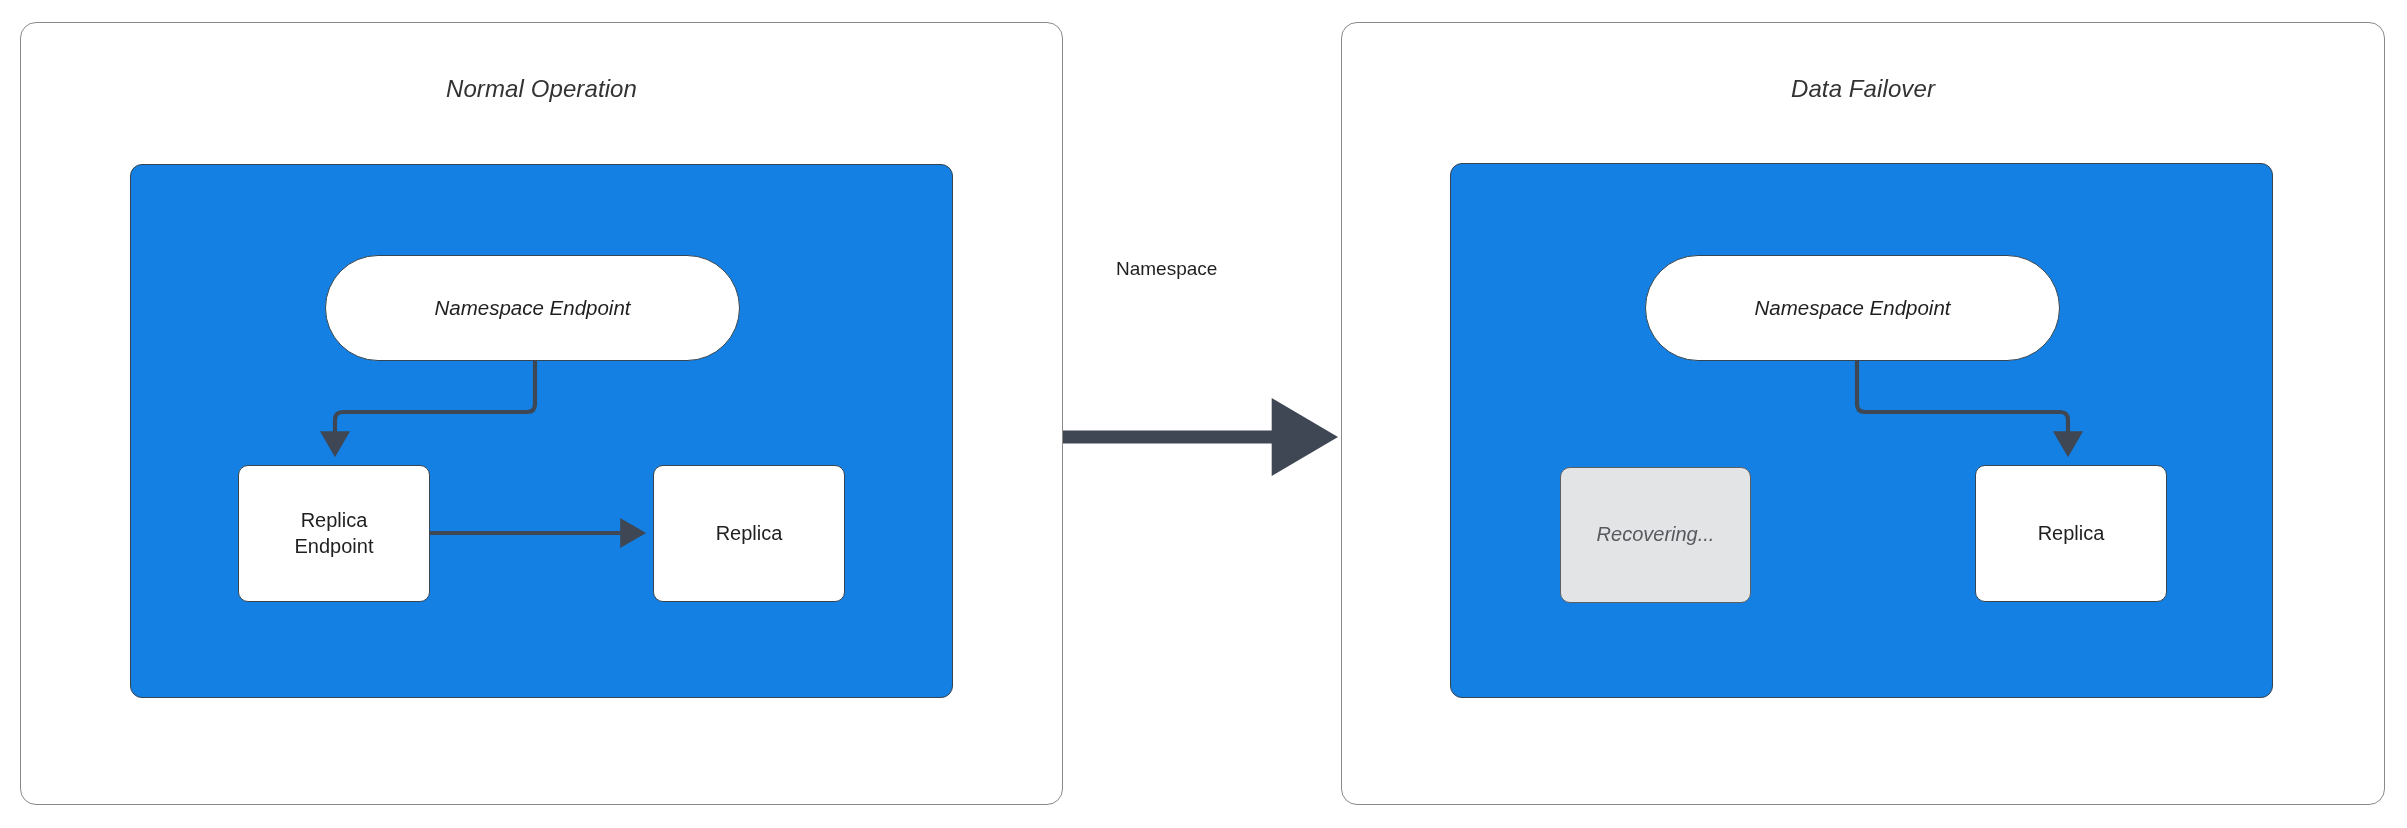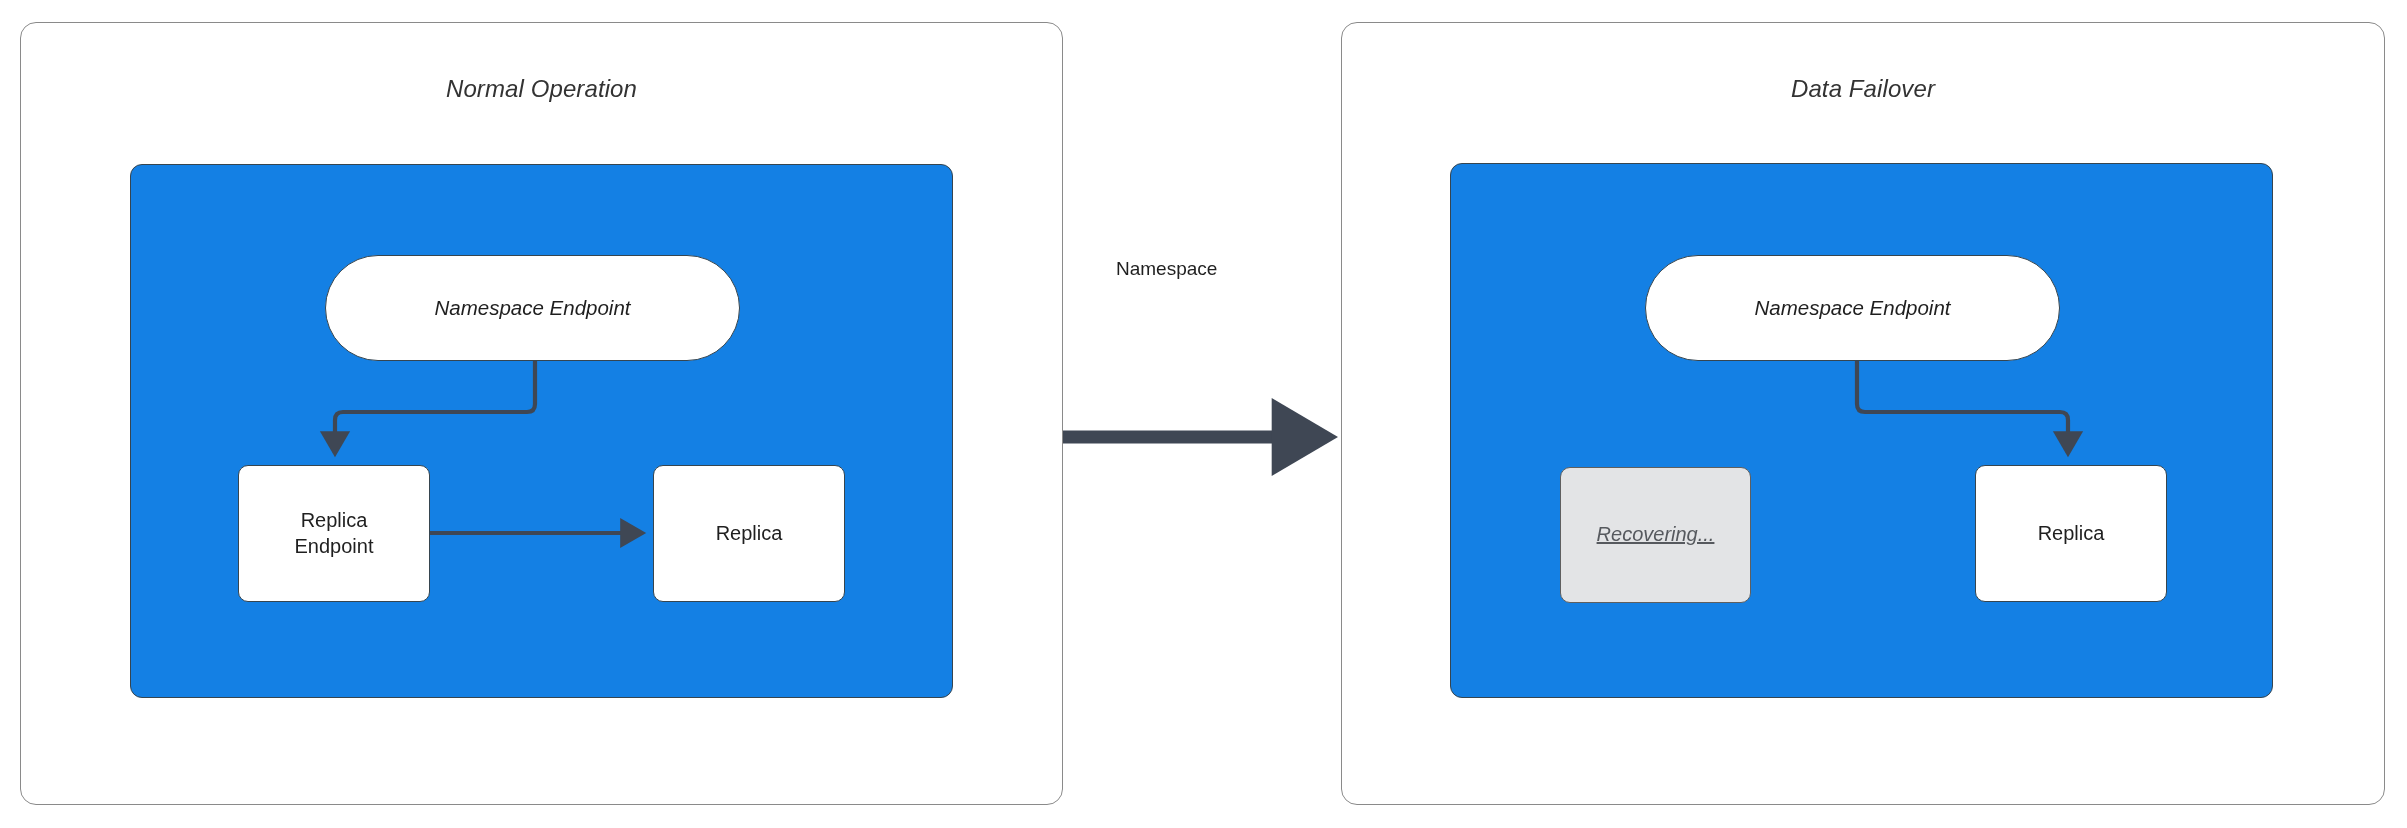--- a/index.html
+++ b/index.html
@@ -63,21 +63,21 @@
     border-color:#5f5f5f;
     color:#56595e;
     font-style:italic;
   }
 
   #node-endpoint-normal{left:325px;top:255px;width:415px;height:106px;}
   #node-primary{left:238px;top:465px;width:192px;height:137px;}
   #node-replica-normal{left:653px;top:465px;width:192px;height:137px;}
 
   #node-endpoint-failover{left:1645px;top:255px;width:415px;height:106px;}
-  #node-recovering{left:1560px;top:467px;width:191px;height:136px;text-decoration:underline;}
+  #node-recovering{left:1560px;top:467px;width:191px;height:136px;}
   #node-replica-failover{left:1975px;top:465px;width:192px;height:137px;}
 
   
   .wires{position:absolute;left:0;top:0;width:2407px;height:828px;overflow:visible;z-index:3;pointer-events:none;}
 
   
   .edge-label{
     position:absolute;
     font-size:17px;
     font-weight:bold;

